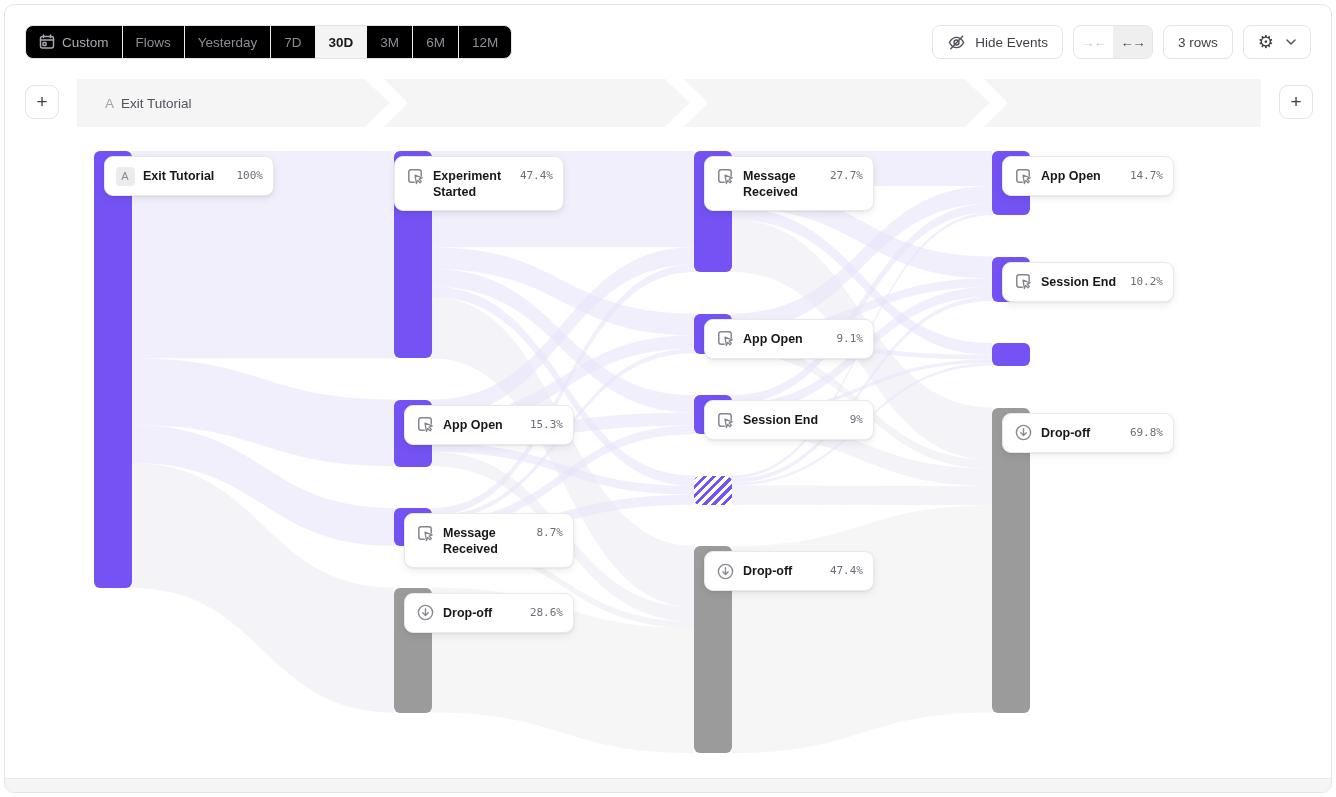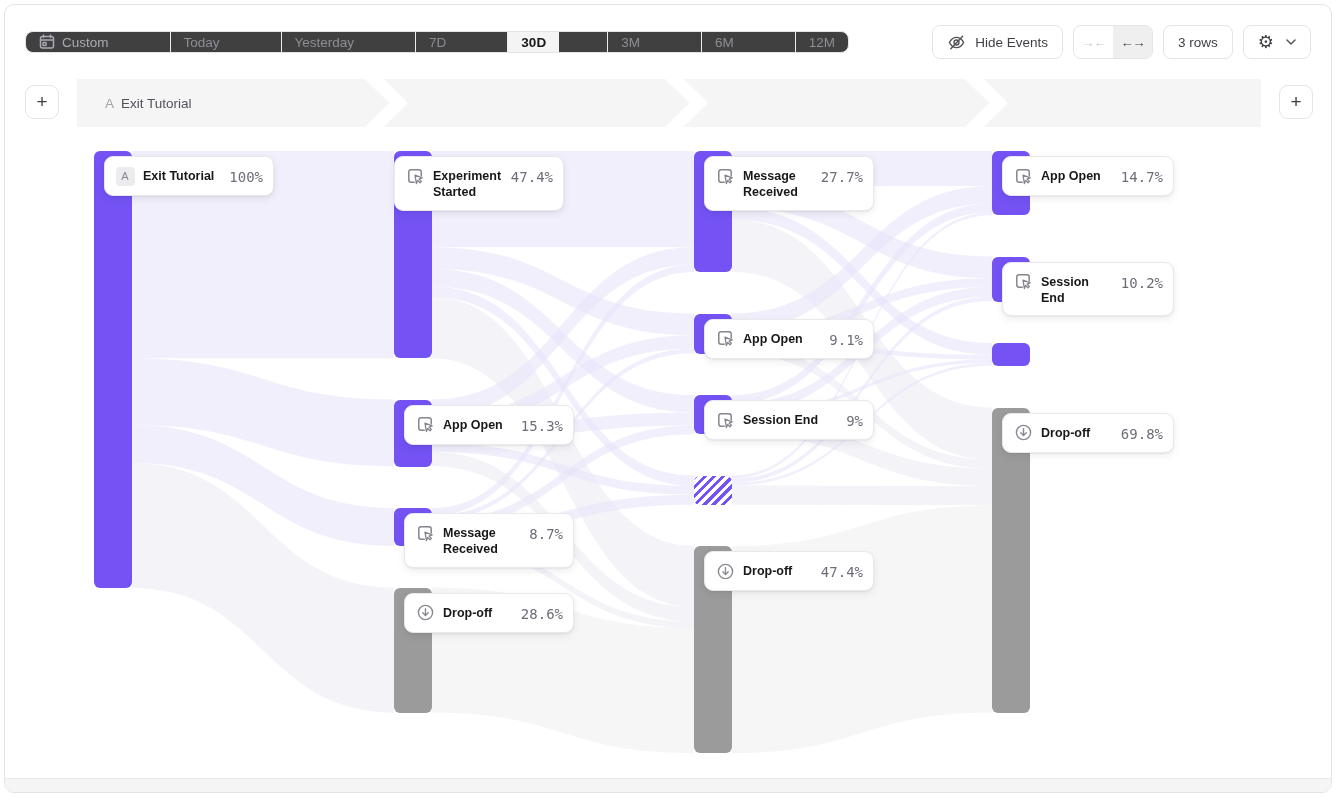--- a/index.html
+++ b/index.html
@@ -1,21 +1,21 @@
 <!DOCTYPE html>
 <html><head>
 <meta charset="utf-8">
 <style>
   * { margin:0; padding:0; box-sizing:border-box; }
   html,body { width:1336px; height:797px; background:#fff; font-family:"Liberation Sans", sans-serif; overflow:hidden; }
   .app-card { position:absolute; inset:4px; background:#fff; border:1px solid #e4e4e7; border-radius:10px; overflow:hidden; }
 
   
   .toolbar { position:absolute; top:20px; left:20px; right:20px; height:34px; display:flex; justify-content:space-between; align-items:center; }
-  .seg-group { display:flex; height:22px; border:1px solid #e4e4e7; border-radius:8px; background:#404040; overflow:hidden;gap:48px; }
+  .seg-group { display:flex; height:34px; border:1px solid #e4e4e7; border-radius:8px; background:#000000; overflow:hidden; }
   .seg-item { display:flex; align-items:center; gap:7px; padding:0 13px; font-size:13.5px; color:#8d8d95; border-left:1px solid #ececee; cursor:pointer; white-space:nowrap; }
   .seg-item:first-child { border-left:none; }
   .seg-item.dim { color:#a9a9b1; }
   .seg-item.active { background:#f4f4f5; color:#18181b; font-weight:700; }
   .right-cluster { display:flex; gap:10px; height:34px;padding-left:34px; }
   .tb-btn { display:flex; align-items:center; gap:9px; height:34px; padding:0 14px; background:#fff; border:1px solid #e4e4e7; border-radius:8px; font-size:13.5px; color:#3f3f46; font-weight:500; cursor:pointer; white-space:nowrap; }
   .arrow-group { display:flex; height:34px; border:1px solid #e4e4e7; border-radius:8px; overflow:hidden; background:#fff; }
   .arrow-seg { width:39px; display:flex; align-items:center; justify-content:center; font-size:13px; letter-spacing:-1px; cursor:pointer; }
   .arrow-seg.disabled { color:#c9c9cf; }
   .arrow-seg.active { background:#efeff0; color:#3f3f46; }
@@ -35,21 +35,21 @@
   .canvas { position:absolute; inset:0; }
   .canvas svg.ribbons { position:absolute; inset:0; pointer-events:none; }
   .bar { position:absolute; width:38px; border-radius:6px; z-index:2; }
   .bar.event, .bar.start { background:#7452f4; }
   .bar.dropoff { background:#9b9b9b; }
   .bar.other { background:repeating-linear-gradient(135deg,#7452f4 0 3px,#ffffff 3px 6.5px); }
   .node-card { position:absolute; width:170px; background:#fff; border:1px solid #e9e9ec; border-radius:9px; box-shadow:0 1px 2px rgba(20,20,25,.06),0 3px 8px rgba(20,20,25,.07); z-index:3; display:flex; align-items:flex-start; gap:8px; padding:9px 10px; cursor:pointer; }
   .node-icon { flex:0 0 20px; height:20px; display:flex; align-items:center; justify-content:center; }
   .node-badge { width:19px; height:19px; border-radius:4px; background:#ececee; color:#8a8a93; font-size:11px; font-weight:500; display:flex; align-items:center; justify-content:center; }
   .node-label { flex:1; font-size:12.5px; font-weight:700; color:#18181b; line-height:1.3; padding-top:2px; }
-  .node-pct { font-family:"DejaVu Sans Mono", monospace; font-size:14px; color:#6d6d78; padding-top:3px; white-space:nowrap; }
+  .node-pct { font-family:"DejaVu Sans Mono", monospace; font-size:11px; color:#6d6d78; padding-top:3px; white-space:nowrap; }
 
   .bottom-strip { position:absolute; left:0; right:0; bottom:0; height:14px; background:#f5f5f6; border-top:1px solid #e9e9ea; border-radius:0 0 9px 9px; }
 </style>
 </head>
 <body>
 
 <div class="app-card">
 
   <div class="toolbar">
     <div class="seg-group">
@@ -57,21 +57,21 @@
         <svg width="16" height="16" viewBox="0 0 16 16">
             <rect x="1.5" y="2.5" width="13" height="11.5" rx="2" class="icon-stroke" style="stroke:#a9a9b1"></rect>
             <line x1="1.5" y1="6" x2="14.5" y2="6" class="icon-stroke" style="stroke:#a9a9b1"></line>
             <line x1="4.5" y1="1" x2="4.5" y2="3.5" class="icon-stroke" style="stroke:#a9a9b1"></line>
             <line x1="11.5" y1="1" x2="11.5" y2="3.5" class="icon-stroke" style="stroke:#a9a9b1"></line>
             <rect x="4" y="8.5" width="3" height="3" rx="0.5" class="icon-stroke" style="stroke:#a9a9b1"></rect>
           </svg>
         <span>Custom</span>
       </div>
       <div class="seg-item">
-          <span>Today</span>
+          <span>Flows</span>
         </div>
       <div class="seg-item">
           <span>Yesterday</span>
         </div>
       <div class="seg-item">
           <span>7D</span>
         </div>
       <div class="seg-item active">
           <span>30D</span>
         </div>

